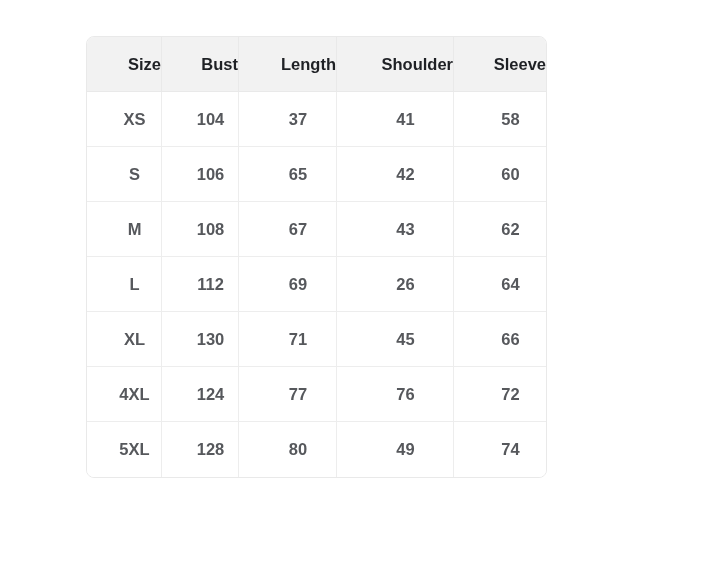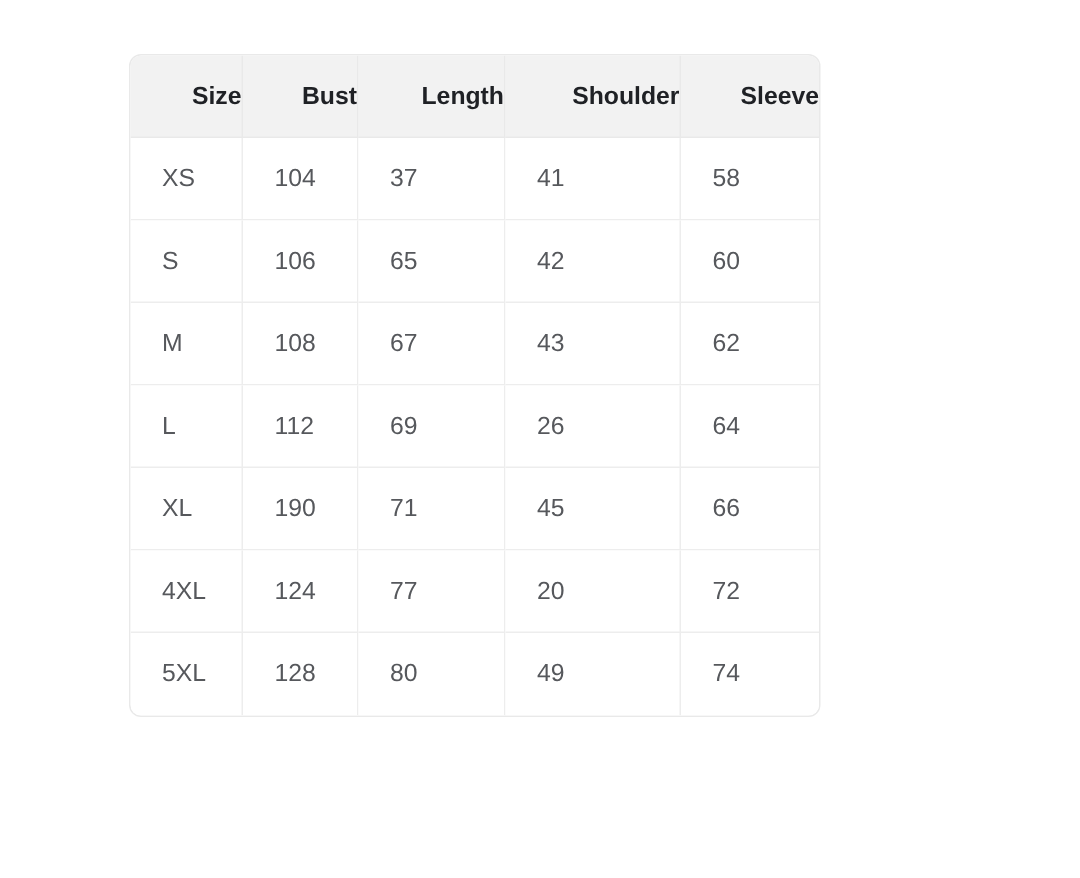--- a/index.html
+++ b/index.html
@@ -47,24 +47,24 @@
     white-space: nowrap;
   }
   table.size-table thead th:last-child {
     border-right: none;
   }
 
   table.size-table tbody td {
     height: 55px;
     box-sizing: border-box;
     padding: 0 0 0 21px;
-    text-align: left;
+    text-align: center;
     vertical-align: middle;
     font-size: 16.5px;
-    font-weight: 400;
+    font-weight: 700;
     color: #56585c;
     background: #ffffff;
     border-bottom: 1px solid #ededed;
     border-right: 1px solid #ededed;
     white-space: nowrap;
   }
   table.size-table tbody td:last-child {
     border-right: none;
   }
   table.size-table tbody tr:last-child td {
@@ -124,30 +124,30 @@
         </tr>
         <tr>
           <td>L</td>
           <td>112</td>
           <td>69</td>
           <td>26</td>
           <td>64</td>
         </tr>
         <tr>
           <td>XL</td>
-          <td>190</td>
+          <td>130</td>
           <td>71</td>
           <td>45</td>
           <td>66</td>
         </tr>
         <tr>
           <td>4XL</td>
           <td>124</td>
           <td>77</td>
-          <td>20</td>
+          <td>76</td>
           <td>72</td>
         </tr>
         <tr>
           <td>5XL</td>
           <td>128</td>
           <td>80</td>
           <td>49</td>
           <td>74</td>
         </tr>
       </tbody>

